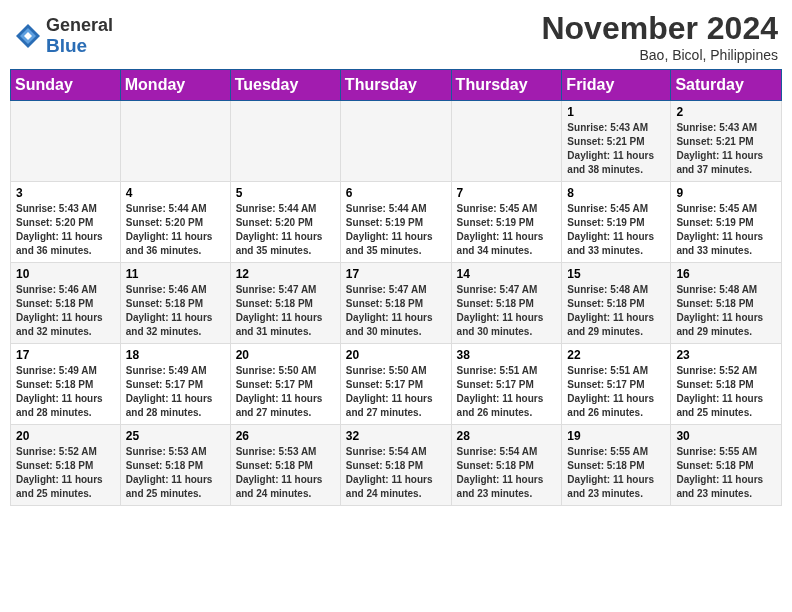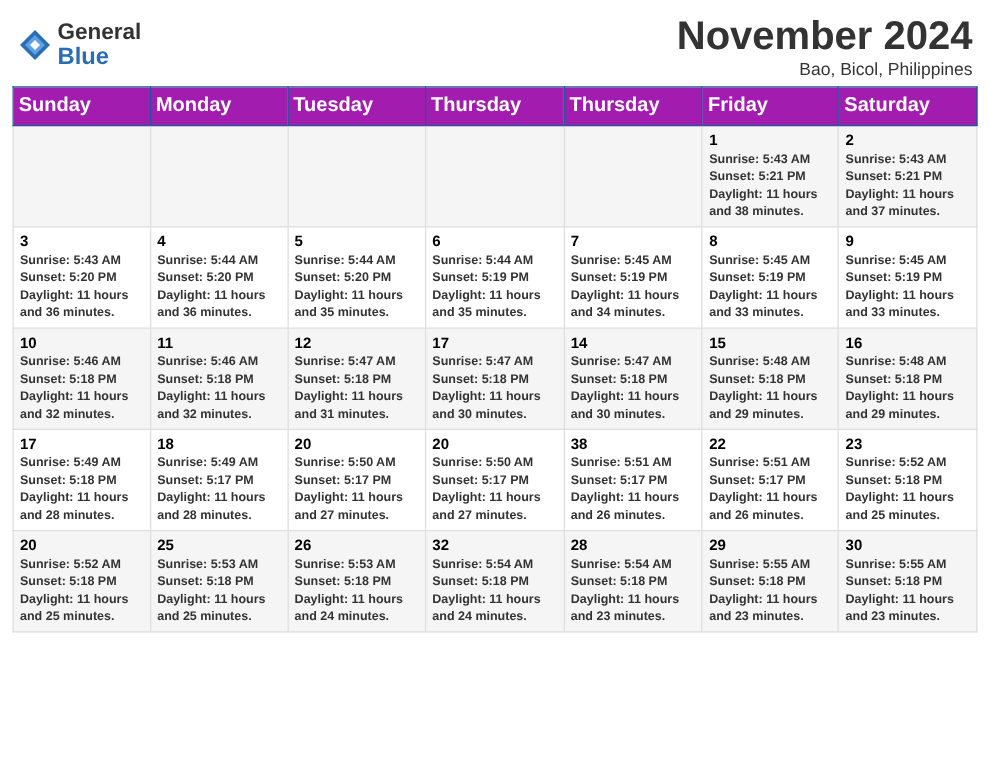--- a/index.html
+++ b/index.html
@@ -250,21 +250,21 @@
         </td>
         <td>
           <span class="day-num">32</span>
           <div class="day-info">Sunrise: 5:54 AM<br>Sunset: 5:18 PM<br>Daylight: 11 hours and 24 minutes.</div>
         </td>
         <td>
           <span class="day-num">28</span>
           <div class="day-info">Sunrise: 5:54 AM<br>Sunset: 5:18 PM<br>Daylight: 11 hours and 23 minutes.</div>
         </td>
         <td>
-          <span class="day-num">29</span>
+          <span class="day-num">19</span>
           <div class="day-info">Sunrise: 5:55 AM<br>Sunset: 5:18 PM<br>Daylight: 11 hours and 23 minutes.</div>
         </td>
         <td>
           <span class="day-num">30</span>
           <div class="day-info">Sunrise: 5:55 AM<br>Sunset: 5:18 PM<br>Daylight: 11 hours and 23 minutes.</div>
         </td>
       </tr>
     </tbody>
 </table>
 

